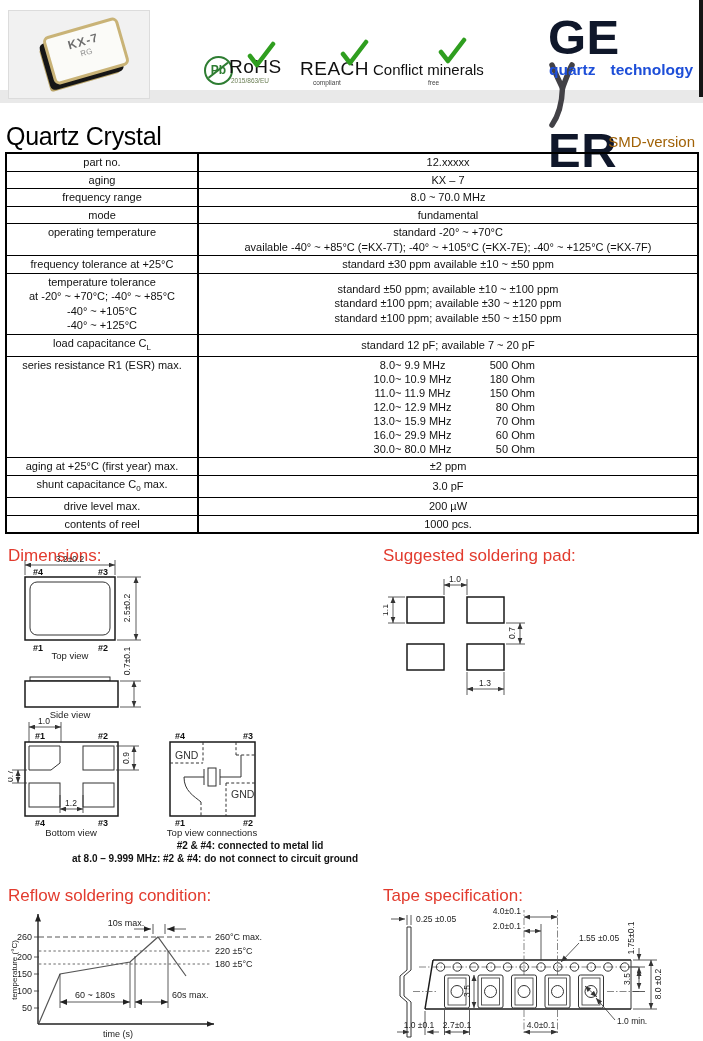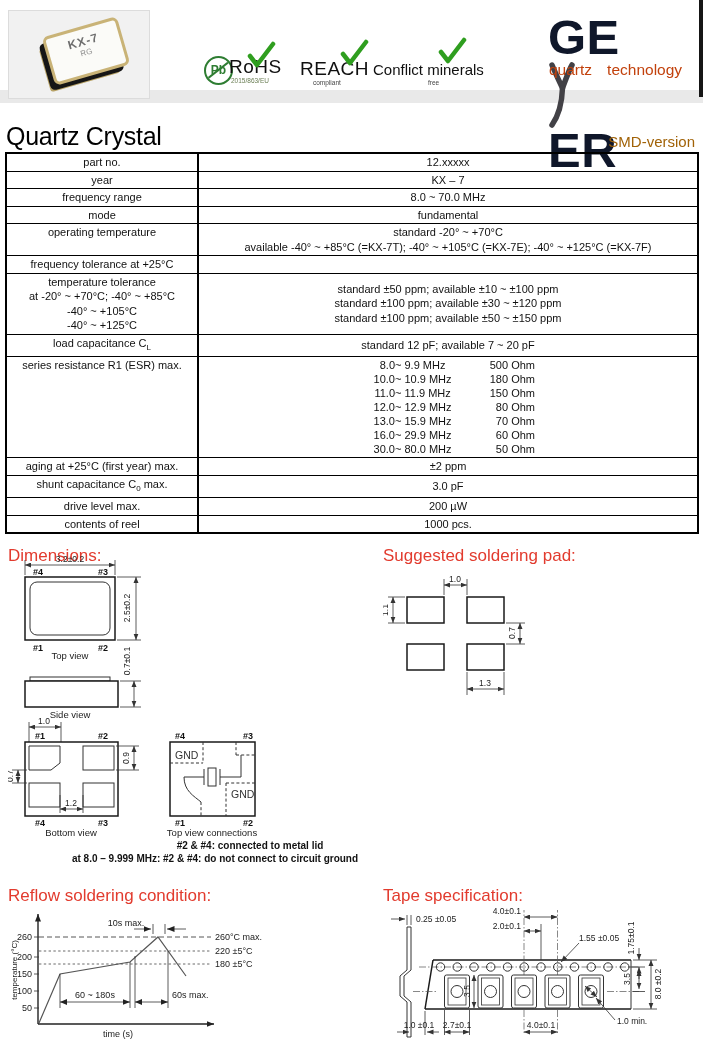--- a/index.html
+++ b/index.html
@@ -19,21 +19,21 @@
             color:#2e7d32;font-size:12px;font-weight:bold;text-align:center;line-height:24px;overflow:hidden;}
   .pbslash{position:absolute;left:-4px;top:11px;width:33px;height:2px;background:#2e7d32;transform:rotate(-38deg);}
   .bigbadge{font-size:19px;color:#101010;letter-spacing:0.5px;}
   .midbadge{font-size:15px;color:#101010;}
   .subbadge{font-size:6.5px;color:#444;}
   .subgreen{font-size:6.5px;color:#6b7f55;}
   .logo{left:548px;top:16px;width:150px;}
   .logo-top{display:flex;align-items:flex-start;height:44px;font-weight:bold;font-size:49px;line-height:42px;
             color:#0f172a;letter-spacing:0.5px;flex-direction:column;}
   .logo-top svg{overflow:visible;margin:3px 1px 0 1px;flex:none;}
-  .logo-bottom{display:flex;gap:15px;font-size:15.5px;color:#c2410c;margin-top:1px;padding-left:1px;}
+  .logo-bottom{display:flex;gap:15px;font-size:15.5px;color:#1d4ed8;margin-top:1px;padding-left:1px;font-weight:bold;}
   .title-l{left:6px;top:122px;font-size:25px;letter-spacing:-0.3px;color:#000;}
   .title-r{right:8px;top:133px;font-size:15px;color:#a16207;margin-left:40px;}
   
   .spec{left:5px;top:152px;width:690px;border:2px solid #000;}
   .srow{display:flex;border-top:1px solid #000;}
   .srow:first-child{border-top:none;}
   .cl{width:180px;flex:none;border-right:2px solid #000;padding:1px 5px;font-size:11px;line-height:14.5px;text-align:center;}
   .cr{flex:1;text-align:center;display:flex;flex-direction:column;justify-content:center;
       font-size:11px;line-height:14.5px;padding:1px 4px;}
   sub{font-size:8px;}
@@ -108,40 +108,41 @@
 
   <div class="abs title-l">Quartz Crystal</div>
   <div class="abs title-r">SMD-version</div>
 
   <div class="abs spec">
     <div class="srow">
       <div class="cl">part no.</div>
       <div class="cr">12.xxxxx</div>
     </div>
     <div class="srow">
-      <div class="cl">year</div>
+      <div class="cl">aging</div>
       <div class="cr">KX – 7</div>
     </div>
     <div class="srow">
       <div class="cl">frequency range</div>
       <div class="cr">8.0 ~ 70.0 MHz</div>
     </div>
     <div class="srow">
       <div class="cl">mode</div>
       <div class="cr">fundamental</div>
     </div>
     <div class="srow">
       <div class="cl">operating temperature</div>
       <div class="cr">
         <span>standard  -20° ~ +70°C</span>
         <span>available  -40° ~ +85°C (=KX-7T); -40° ~ +105°C (=KX-7E); -40° ~ +125°C (=KX-7F)</span>
       </div>
     </div>
     <div class="srow">
       <div class="cl">frequency tolerance at +25°C</div>
+      <div class="cr">standard  ±30 ppm  available  ±10 ~ ±50 ppm</div>
     </div>
     <div class="srow">
       <div class="cl">
         <div>temperature tolerance</div>
         <div>at -20° ~ +70°C; -40° ~ +85°C</div>
         <div>-40° ~ +105°C</div>
         <div>-40° ~ +125°C</div>
       </div>
       <div class="cr">
         <span>standard  ±50 ppm; available  ±10 ~ ±100 ppm</span>

